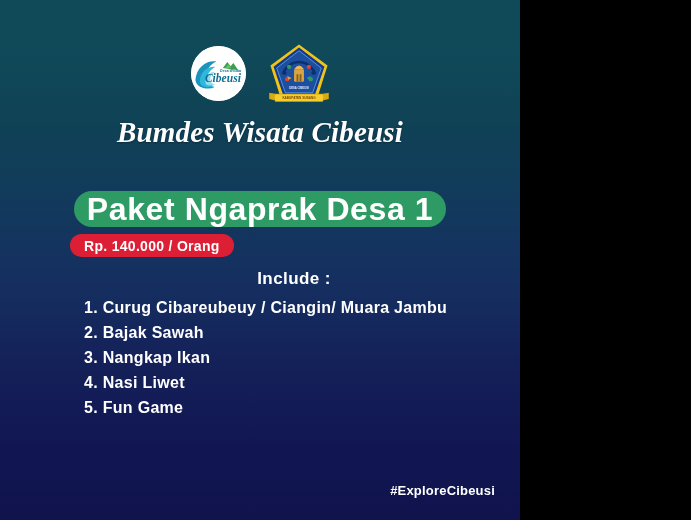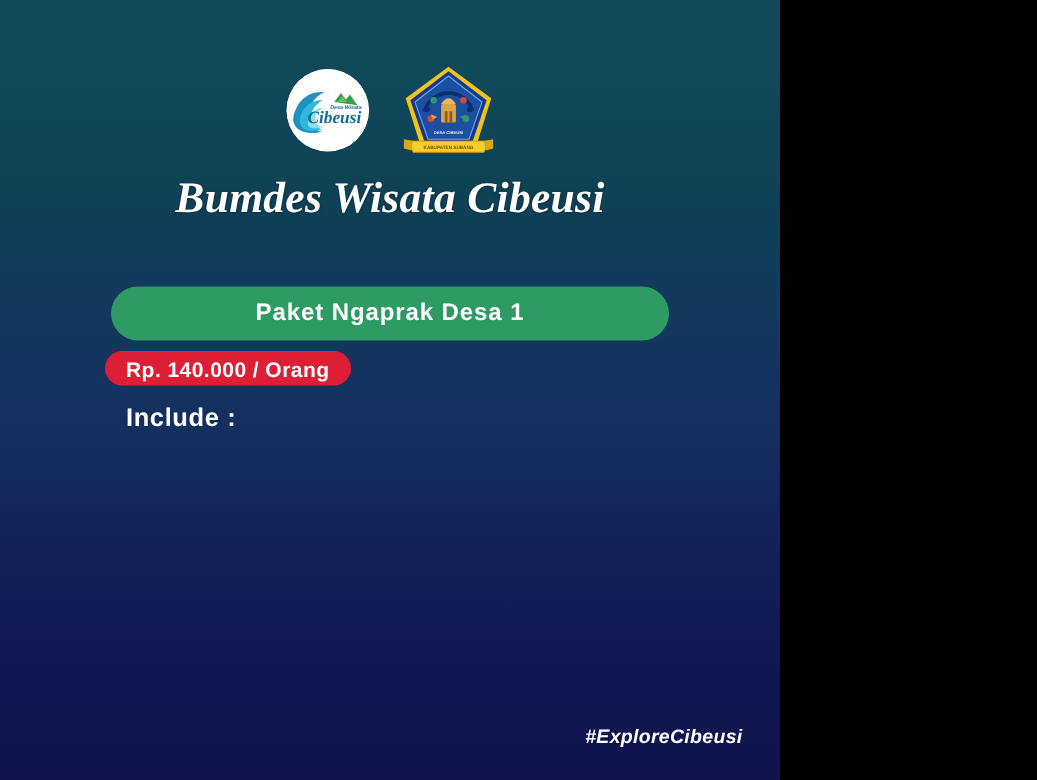--- a/index.html
+++ b/index.html
@@ -96,21 +96,21 @@
     left: 74px;
     top: 191px;
     width: 372px;
     height: 36px;
     background: #2f9b64;
     border-radius: 18px;
     display: flex;
     align-items: center;
     justify-content: center;
     color: #ffffff;
-    font-size: 16px;
+    font-size: 32px;
     font-weight: bold;
     letter-spacing: 0.6px;
   }
 
   
   .price-pill {
     position: absolute;
     left: 70px;
     top: 234px;
     height: 23px;
@@ -131,20 +131,21 @@
     left: 84px;
     top: 269px;
     width: 420px;
     color: #ffffff;
   }
   .include-heading {
     font-size: 17px;
     font-weight: bold;
     letter-spacing: 0.4px;
     margin-bottom: 6px;
+    text-align: center;
   }
   .include-list {
     list-style: none;
     margin: 0;
     padding: 0;
   }
   .include-list li {
     font-size: 16px;
     font-weight: bold;
     letter-spacing: 0.3px;
@@ -156,21 +157,20 @@
   .hashtags {
     position: absolute;
     right: 25px;
     bottom: 21px;
     text-align: right;
     color: #ffffff;
     font-size: 13px;
     font-weight: bold;
     letter-spacing: 0.2px;
     line-height: 17px;
-    font-style: italic;
   }
 </style>
 </head>
 <body>
 
 <div id="poster-root">
 
   <div id="flyer">
 
     <div class="logo-row">
@@ -231,20 +231,27 @@
     <div class="package-pill">
       <span>Paket Ngaprak Desa 1</span>
     </div>
 
     <div class="price-pill">
       <span>Rp. 140.000 / Orang</span>
     </div>
 
     <div class="include-block">
       <div class="include-heading">Include :</div>
+      <ul class="include-list">
+        <li>1. Curug Cibareubeuy / Ciangin/ Muara Jambu</li>
+        <li>2. Bajak Sawah</li>
+        <li>3. Nangkap Ikan</li>
+        <li>4. Nasi Liwet</li>
+        <li>5. Fun Game</li>
+      </ul>
     </div>
 
     <div class="hashtags">
       <div>#ExploreCibeusi</div>
     </div>
 
   </div>
 
   <div id="black-filler"></div>
 

